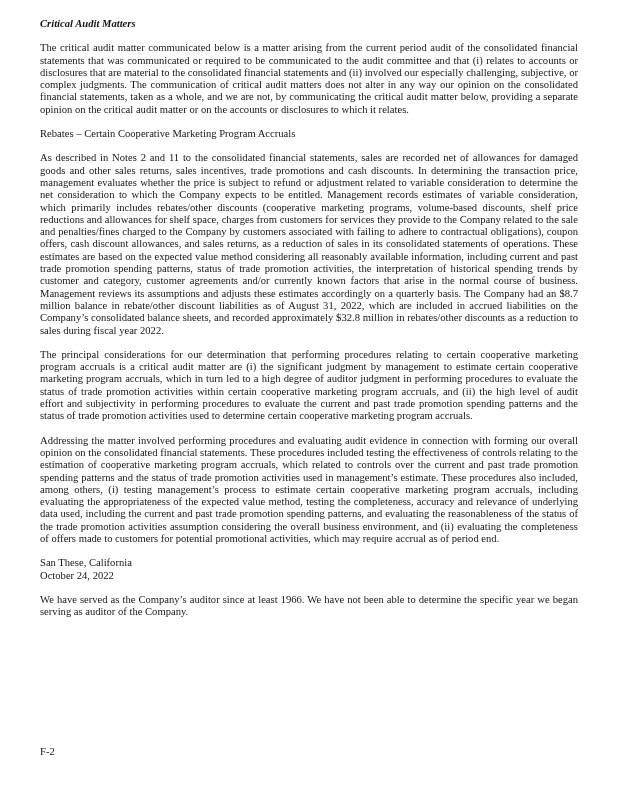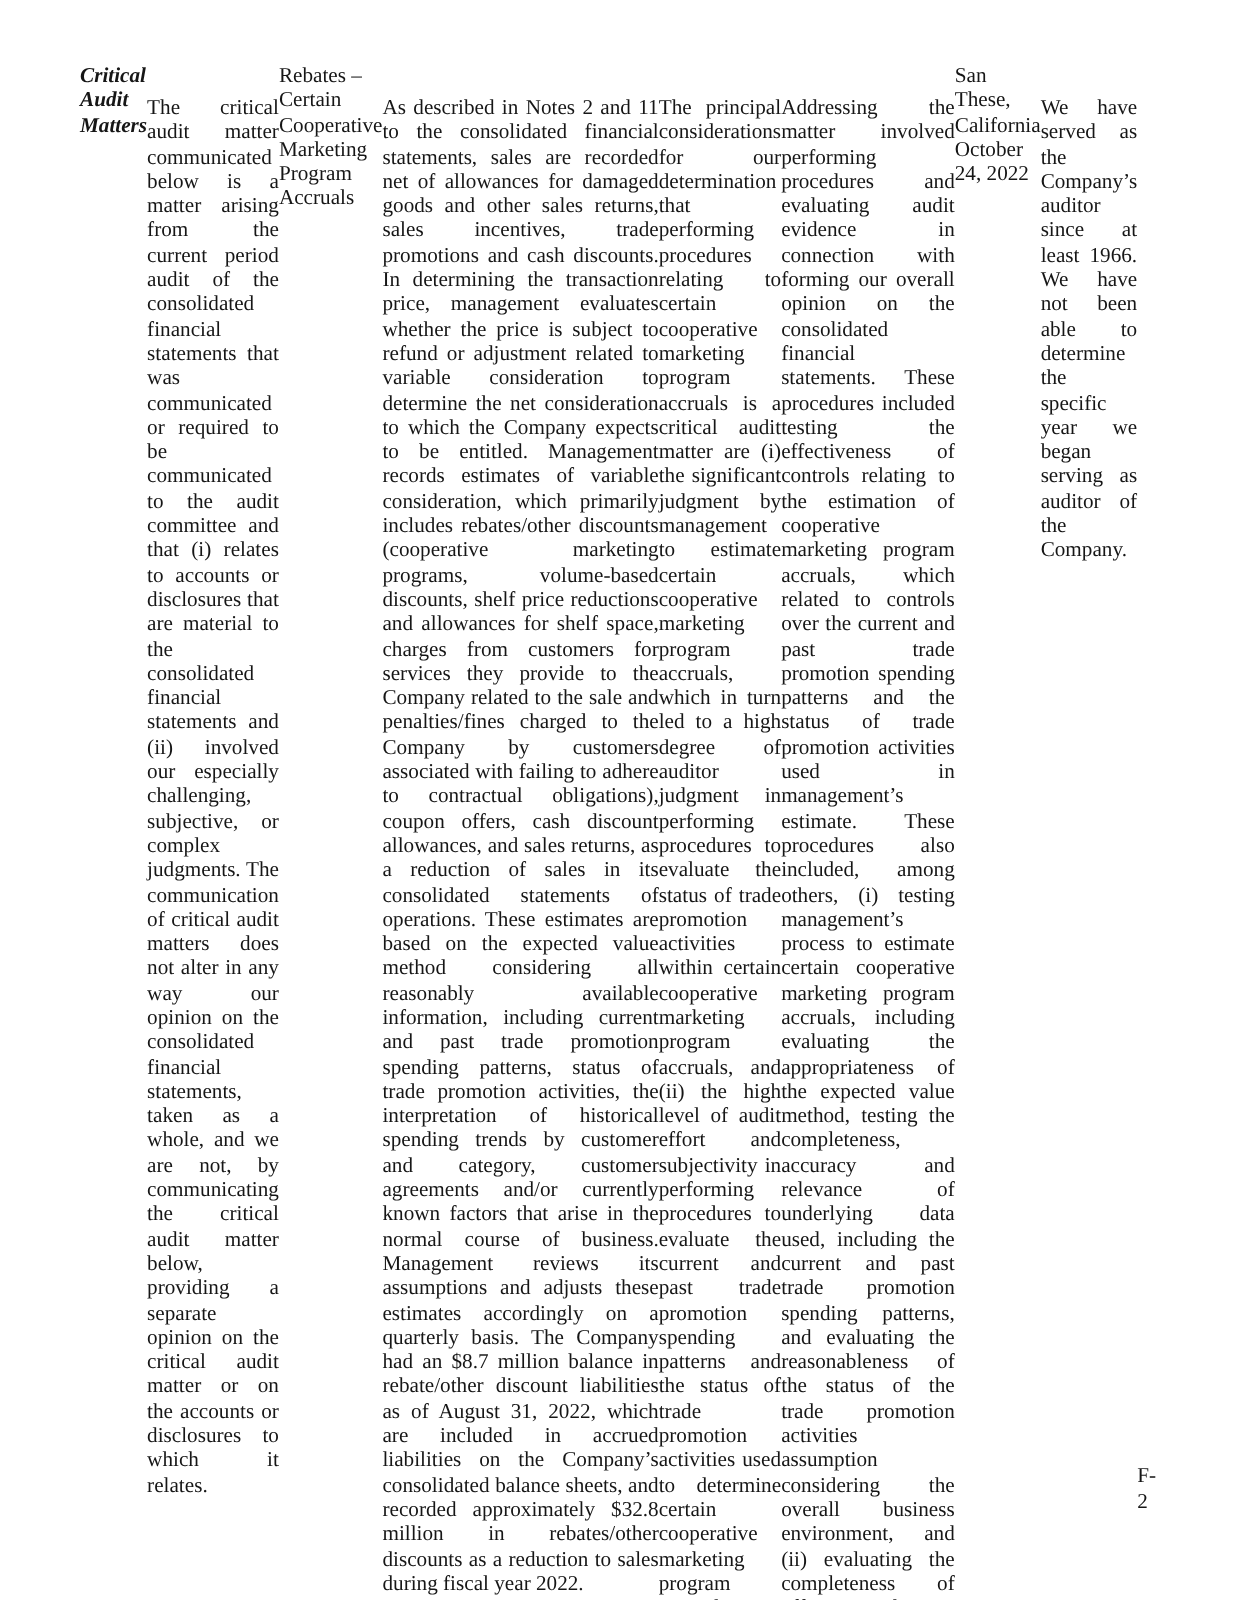--- a/index.html
+++ b/index.html
@@ -6,40 +6,40 @@
     margin: 0;
     padding: 0;
     background: #ffffff;
   }
   .page {
     position: relative;
     width: 618px;
     height: 800px;
     background: #ffffff;
     box-sizing: border-box;
-    padding: 33px 40px 28px 40px;
+    padding: 18px 40px 28px 40px;
     font-family: "Liberation Serif", "DejaVu Serif", serif;
     font-size: 10.6px;
     line-height: 12.3px;
     color: #161616;
     display: flex;
-    flex-direction: row;
+    flex-direction: column;
     overflow: hidden;
   }
   .heading {
     font-weight: bold;
     font-style: italic;
     margin: 0 0 12px 0;
   }
   .subheading {
     margin: 0 0 12px 0;
   }
   .para {
     text-align: justify;
-    margin: 16px 0 12px 0;
+    margin: 0 0 12px 0;
   }
   .line {
     margin: 0;
   }
   .sig-block {
     margin: 0 0 12px 0;
   }
   .addr-block {
     margin: 0 0 12px 0;
   }

